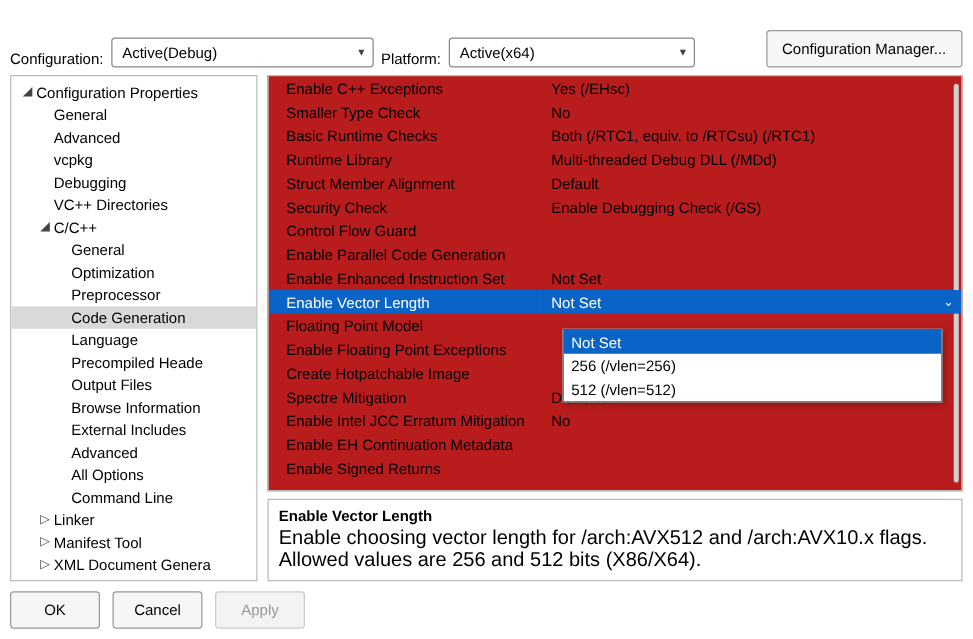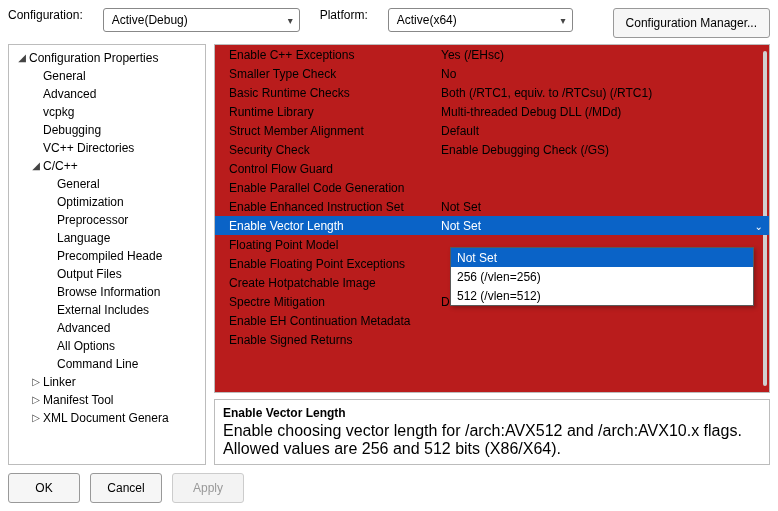--- a/index.html
+++ b/index.html
@@ -14,23 +14,24 @@
     overflow: hidden;
   }
   .dialog {
     padding: 6px 8px 8px 8px;
     display: flex;
     flex-direction: column;
     height: 100%;
   }
   .top-row {
     display: flex;
-    align-items: flex-start;
-    gap: 20px;
+    align-items: flex-end;
+    gap: 6px;
     padding: 2px 0 6px 0;
+    margin-top: 16px;
   }
   .top-row label { white-space: nowrap; }
   .combo {
     display: flex;
     align-items: center;
     justify-content: space-between;
     border: 1px solid #888;
     border-radius: 3px;
     height: 24px;
     padding: 0 6px 0 8px;
@@ -217,20 +218,23 @@
         </div>
         <div class="node depth2">
             <span>General</span>
           </div>
         <div class="node depth2">
             <span>Optimization</span>
           </div>
         <div class="node depth2">
             <span>Preprocessor</span>
           </div>
+        <div class="node depth2 sel">
+            <span>Code Generation</span>
+          </div>
         <div class="node depth2">
             <span>Language</span>
           </div>
         <div class="node depth2">
             <span>Precompiled Heade</span>
           </div>
         <div class="node depth2">
             <span>Output Files</span>
           </div>
         <div class="node depth2">
@@ -319,20 +323,24 @@
                 <td class="k">Enable Floating Point Exceptions</td>
                 <td class="valcell"></td>
               </tr>
           <tr>
                 <td class="k">Create Hotpatchable Image</td>
                 <td class="valcell"></td>
               </tr>
           <tr>
                 <td class="k">Spectre Mitigation</td>
                 <td class="valcell">Disabled</td>
+              </tr>
+          <tr>
+                <td class="k">Enable Intel JCC Erratum Mitigation</td>
+                <td class="valcell">No</td>
               </tr>
           <tr>
                 <td class="k">Enable EH Continuation Metadata</td>
                 <td class="valcell"></td>
               </tr>
           <tr>
                 <td class="k">Enable Signed Returns</td>
                 <td class="valcell"></td>
               </tr>
         </tbody>

